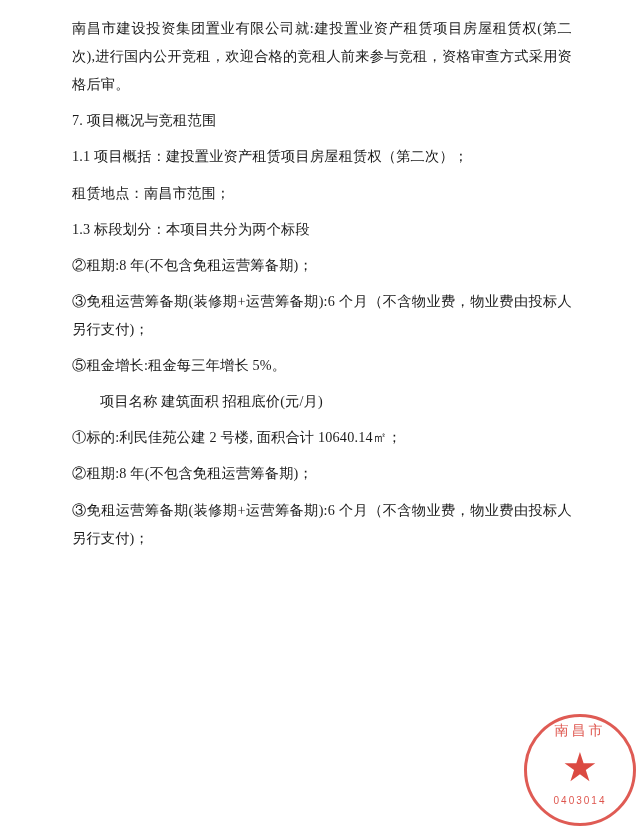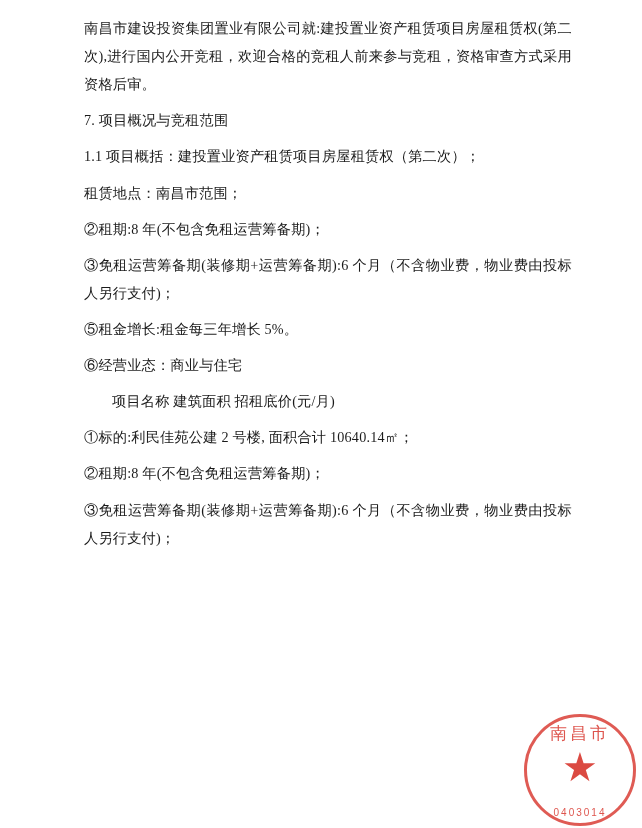--- a/index.html
+++ b/index.html
@@ -19,21 +19,21 @@
     position: relative;
     width: 642px;
     height: 828px;
     box-sizing: border-box;
     padding: 14px 70px 0 72px;
   }
   .para {
     font-size: 14.2px;
     line-height: 1.98;
     text-align: justify;
-    margin: 0 0 8px 12px;
+    margin: 0 0 8px 0;
     letter-spacing: 0.2px;
   }
   .indent-table {
     padding-left: 28px;
   }
   .stamp {
     position: absolute;
     right: 6px;
     bottom: 2px;
     width: 112px;
@@ -61,29 +61,29 @@
     line-height: 1;
     opacity: 0.9;
   }
   .stamp-top-text {
     position: absolute;
     left: 0;
     top: 8px;
     width: 112px;
     text-align: center;
     color: #d8372e;
-    font-size: 17px;
+    font-size: 14px;
     letter-spacing: 3px;
     opacity: 0.85;
     font-family: "Liberation Sans", sans-serif;
   }
   .stamp-bottom-text {
     position: absolute;
     left: 0;
-    bottom: 8px;
+    bottom: 20px;
     width: 112px;
     text-align: center;
     color: #d8372e;
     font-size: 10px;
     letter-spacing: 2px;
     opacity: 0.85;
     font-family: "Liberation Sans", sans-serif;
   }
 </style>
 </head>
@@ -93,31 +93,31 @@
 
   <p class="para">南昌市建设投资集团置业有限公司就:建投置业资产租赁项目房屋租赁权(第二次),进行国内公开竞租，欢迎合格的竞租人前来参与竞租，资格审查方式采用资格后审。</p>
 
   <p class="para">7. 项目概况与竞租范围</p>
 
   <p class="para">1.1 项目概括：建投置业资产租赁项目房屋租赁权（第二次）；</p>
 
   <p class="para">租赁地点：南昌市范围；</p>
 
 
+  <p class="para">1.3 标段划分：本项目共分为两个标段</p>
 
 
 
   <p class="para">②租期:8 年(不包含免租运营筹备期)；</p>
 
   <p class="para">③免租运营筹备期(装修期+运营筹备期):6 个月（不含物业费，物业费由投标人另行支付)；</p>
 
 
   <p class="para">⑤租金增长:租金每三年增长 5%。</p>
 
-  <p class="para">⑥经营业态：商业与住宅</p>
 
   <p class="para indent-table">项目名称  建筑面积  招租底价(元/月)</p>
 
 
 
   <p class="para">①标的:利民佳苑公建 2 号楼, 面积合计 10640.14㎡；</p>
 
   <p class="para">②租期:8 年(不包含免租运营筹备期)；</p>
 
   <p class="para">③免租运营筹备期(装修期+运营筹备期):6 个月（不含物业费，物业费由投标人另行支付)；</p>

